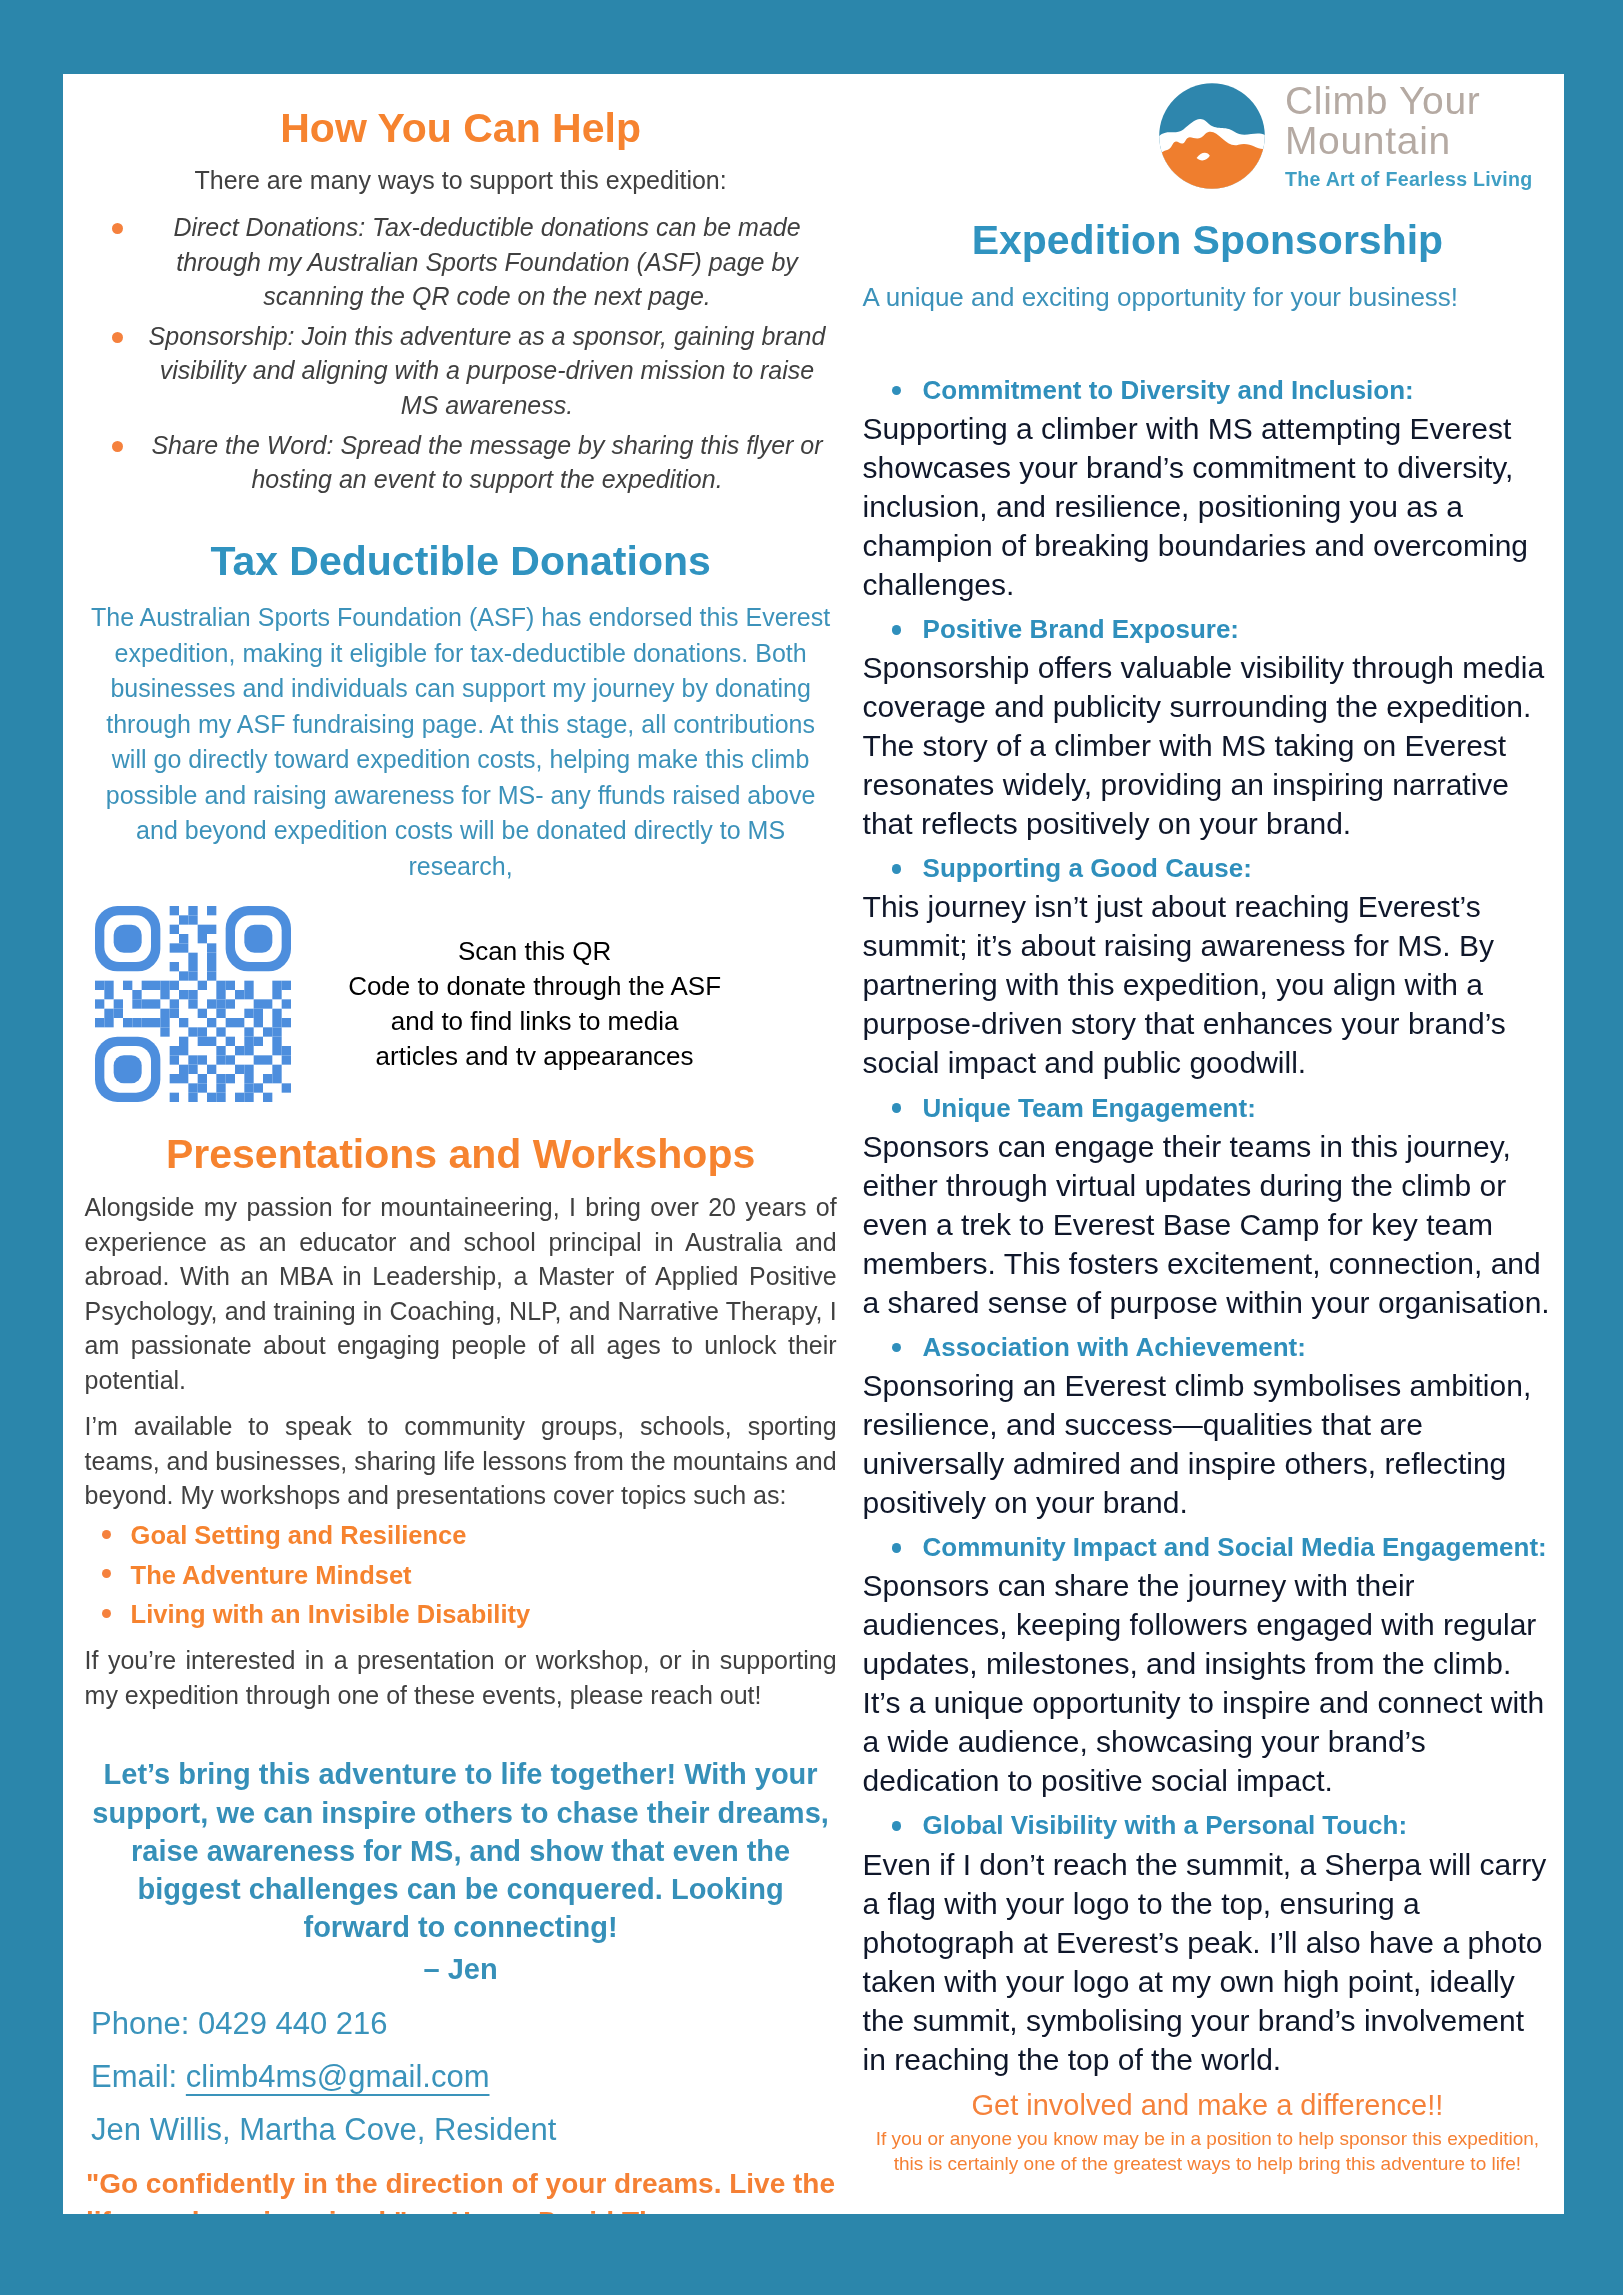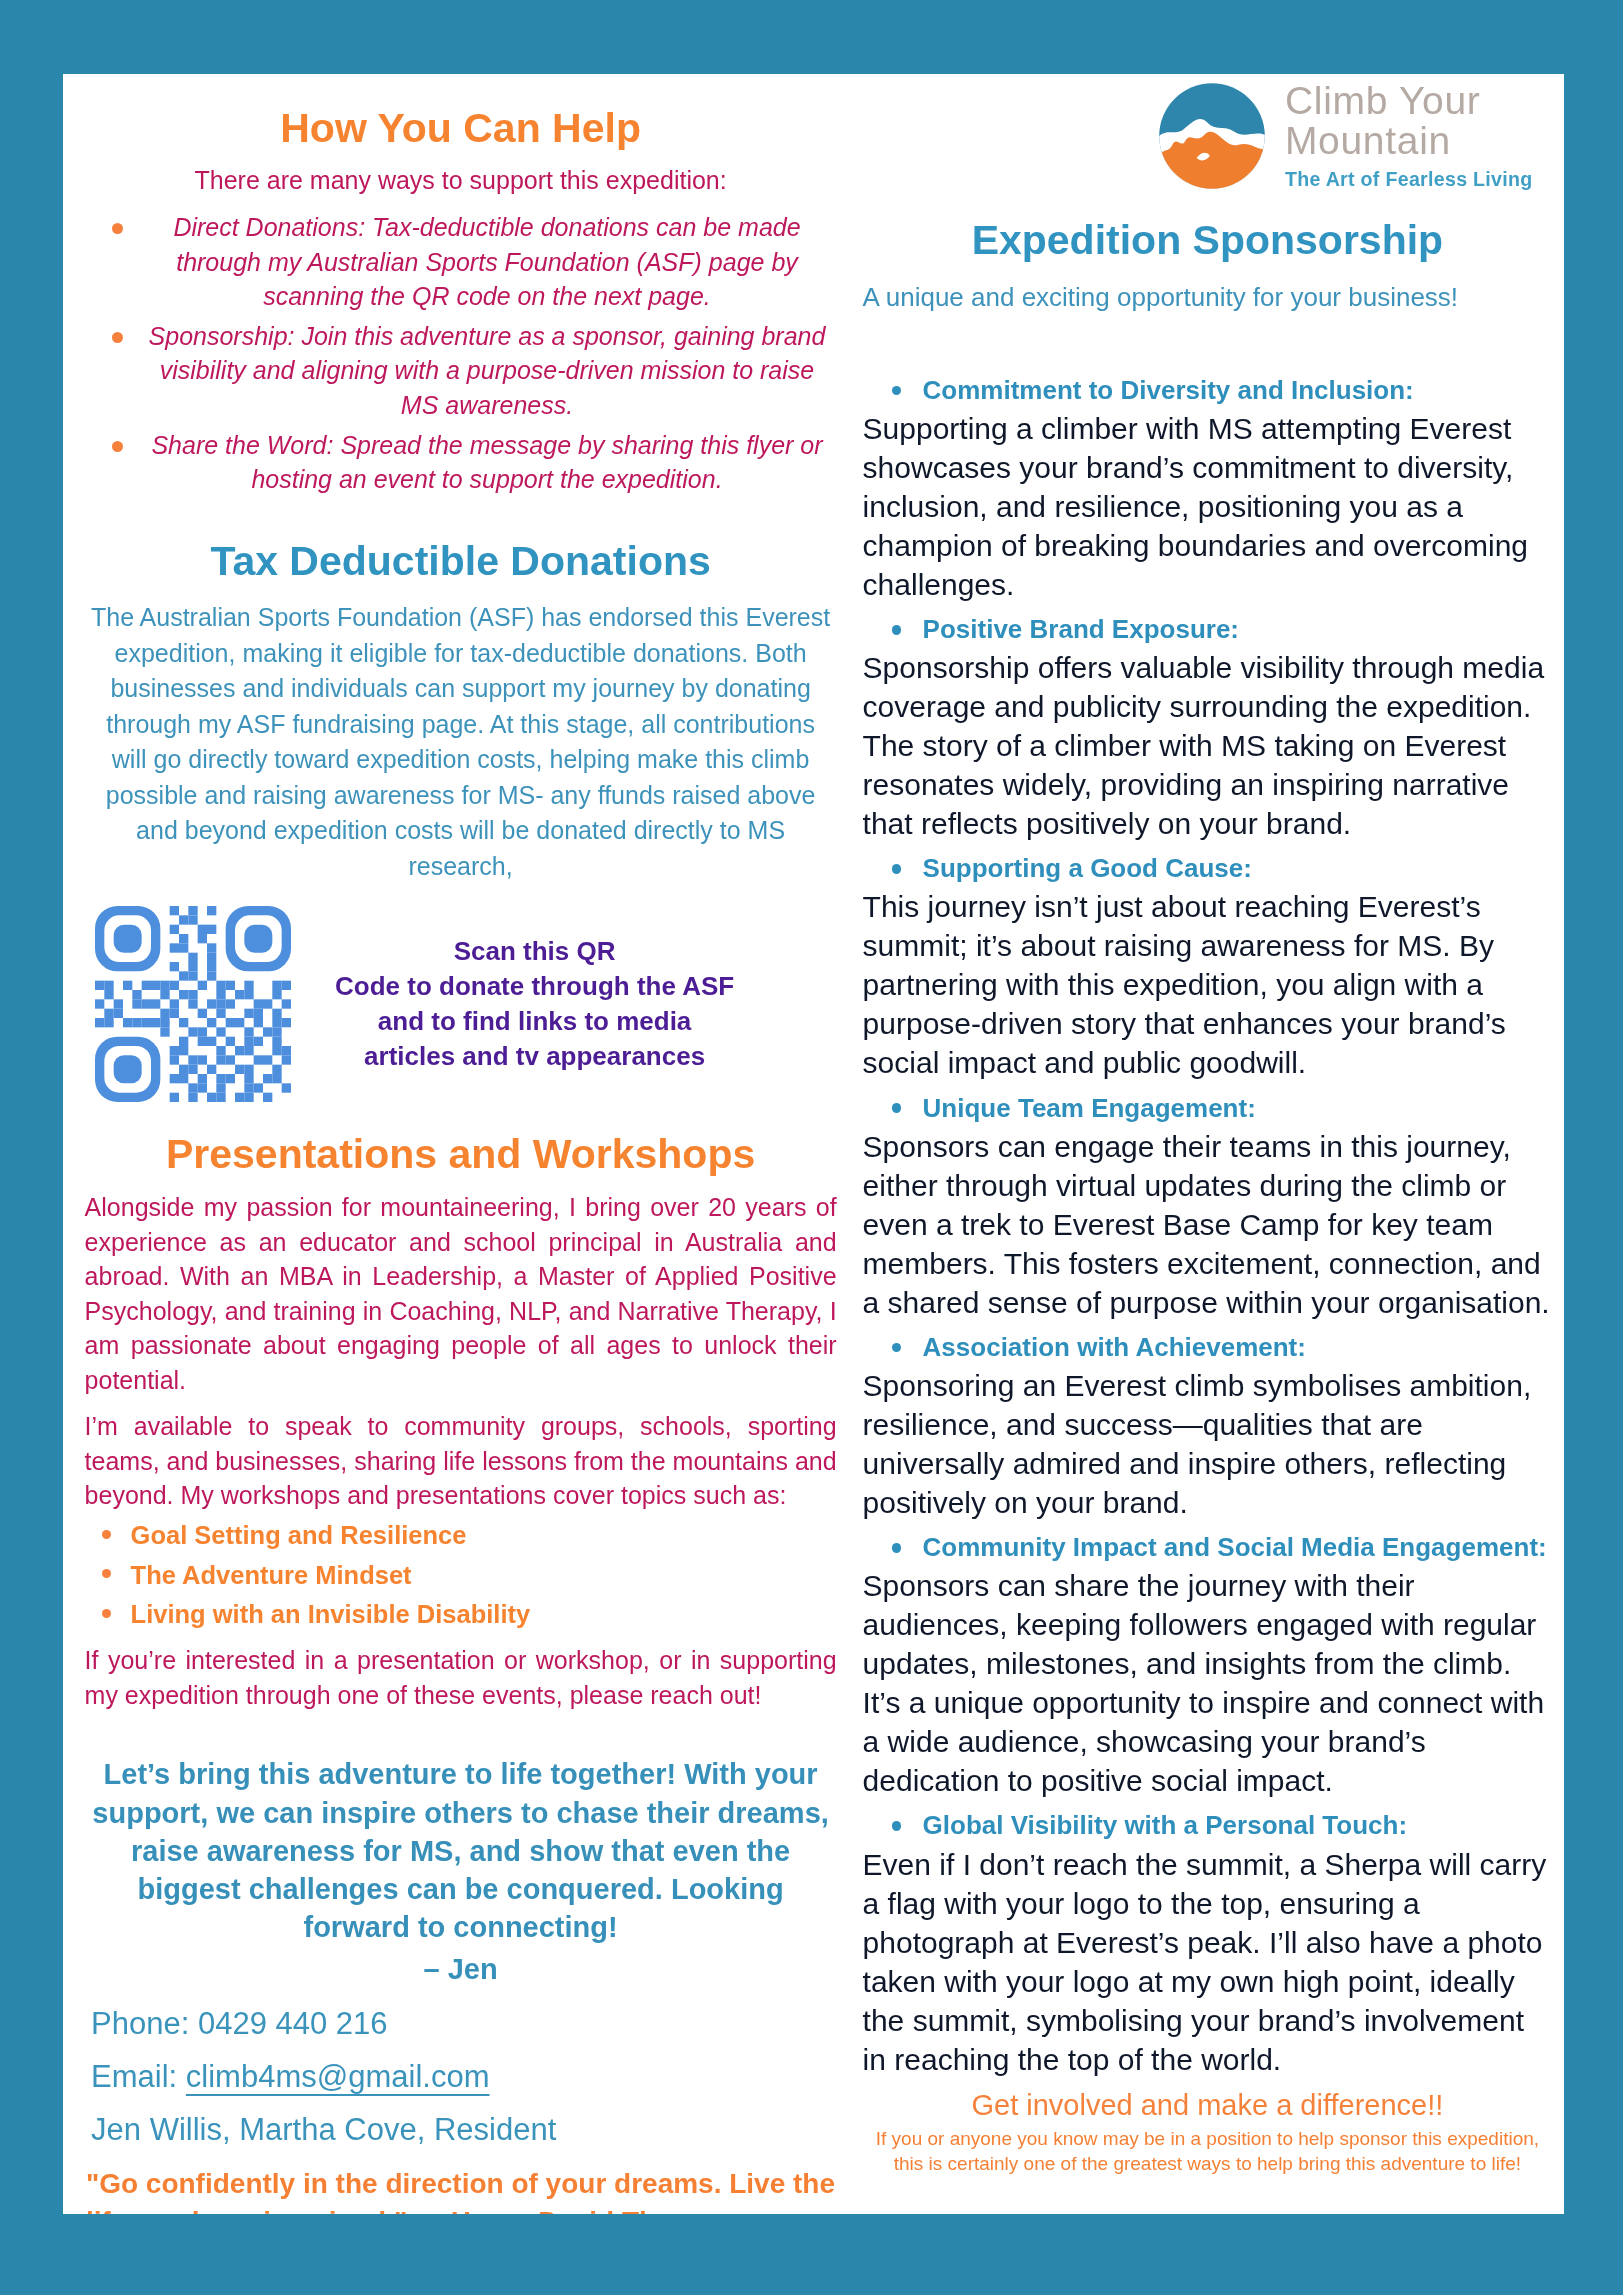--- a/index.html
+++ b/index.html
@@ -25,21 +25,21 @@
   .col-left{ width:752px; flex:0 0 752px; }
   .col-right{ flex:1 1 auto; padding-right:11.8px; }
 
   h1{
     font-size:41px; font-weight:bold; text-align:center;
     margin:0; line-height:1.15; letter-spacing:0;
   }
   .orange-h{ color:#f6832f; }
   .teal-h{ color:#3093c0; }
 
-  .o-body{ color:#be185d; font-size:25px; line-height:1.38; }
+  .o-body{ color:#404040; font-size:25px; line-height:1.38; }
   .t-body{ color:#3c92ba; font-size:25px; line-height:1.42; }
 
   
   .how-head{ margin-top:31px; }
   .intro{ text-align:center; margin:10.5px 6.5px 3.9px; }
   ul.dotlist{ list-style:none; margin:13px 0 0; padding:0;font-style:italic; }
   ul.dotlist li{
     position:relative; text-align:center;
     padding:0 5.2px 0 58px; margin:5.2px 0;
   }
@@ -49,21 +49,21 @@
     background:#f5813d;
   }
   .tax-head{ margin-top:41px; }
   .tax-body{ text-align:center; margin:15.7px 2.6px 0; }
 
   .qr-row{
     display:flex; align-items:center; justify-content:flex-start;
     gap:34px; margin:22px 0 0 10.5px;
   }
   .qr-caption{
-    color:#4c1d95; font-weight:bold; font-size:26px;
+    color:#000000; font-weight:normal; font-size:26px;
     line-height:1.35; text-align:center; width:419px;
   }
   .pres-head{ margin-top:29px; }
   .just{ text-align:justify; margin:11.8px 0 0; }
   ul.topics{ list-style:none; margin:3.9px 0 0; padding:0; }
   ul.topics li{
     position:relative; text-align:left; font-weight:bold;
     color:#f6832f; font-size:25.5px; line-height:1.3;
     padding:0 0 0 46px; margin:6.5px 0;
   }

